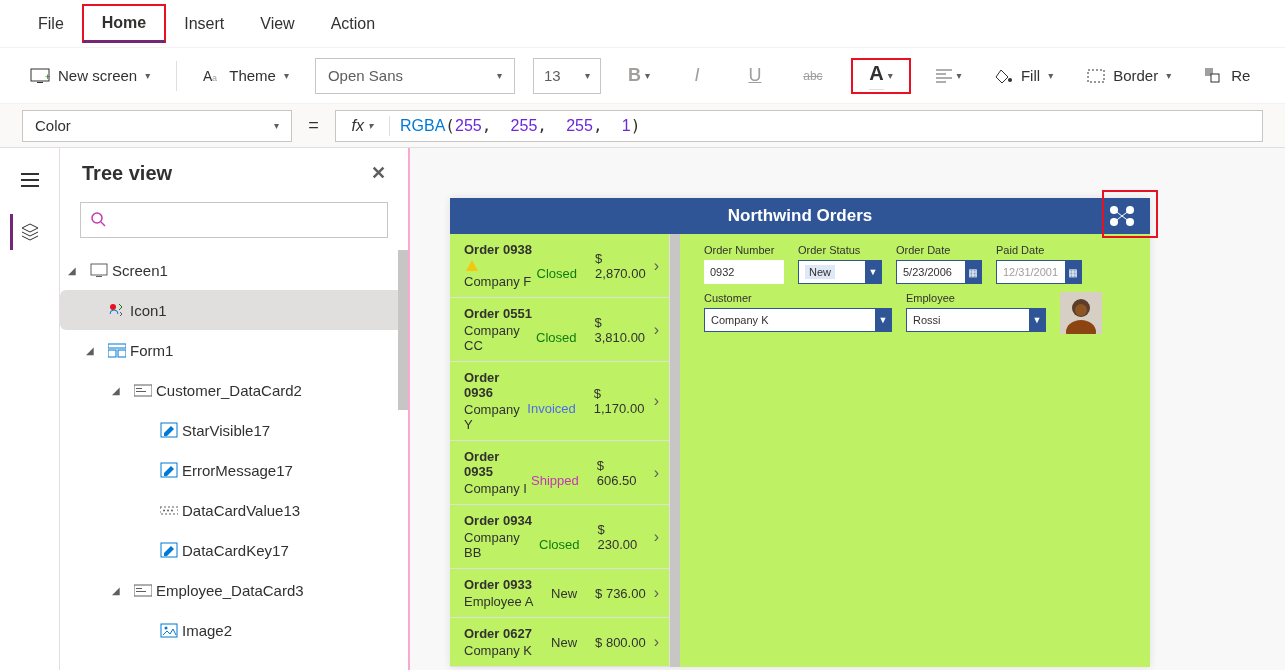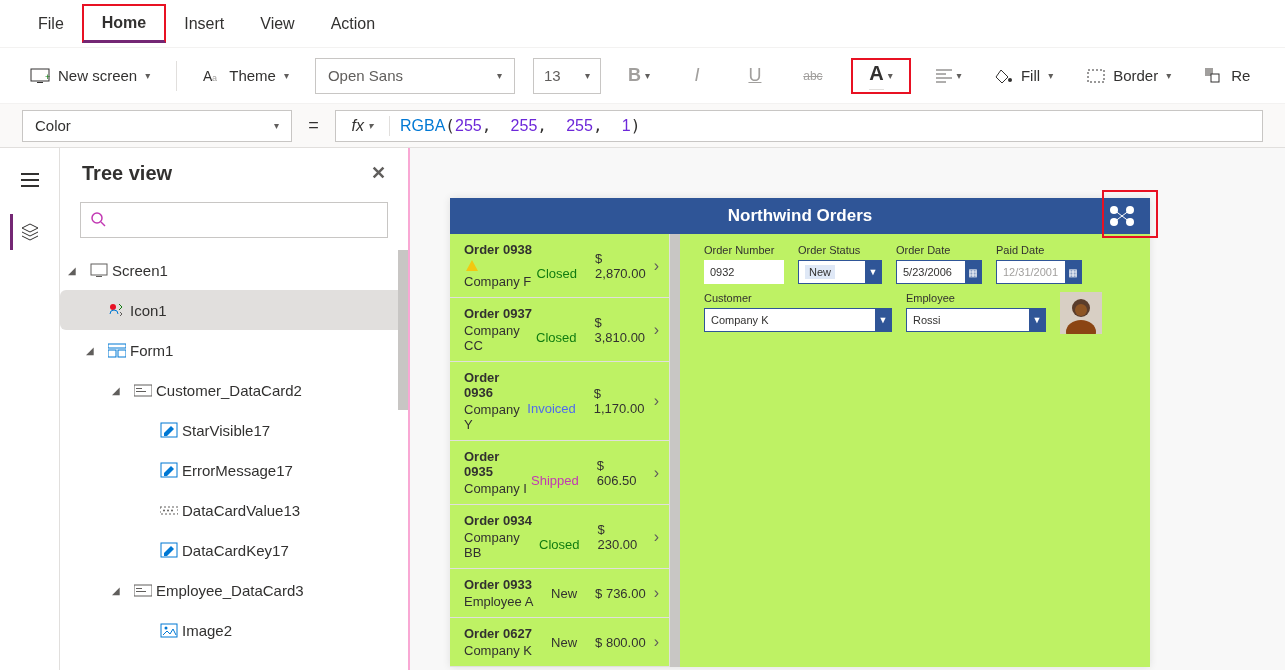--- a/index.html
+++ b/index.html
@@ -346,21 +346,21 @@
               <div style="display:flex;align-items:center">
                 <div class="right">
                   <span class="ostat st-closed">Closed</span>
                   <span class="oamt">$ 2,870.00</span>
                 </div>
                 <span class="ochev">›</span>
               </div>
             </div>
             <div class="orow">
               <div class="left">
-                <span class="onum">Order 0937</span>
+                <span class="onum">Order 0551</span>
                 <span class="ocomp">Company CC</span>
               </div>
               <div style="display:flex;align-items:center">
                 <div class="right">
                   <span class="ostat st-closed">Closed</span>
                   <span class="oamt">$ 3,810.00</span>
                 </div>
                 <span class="ochev">›</span>
               </div>
             </div>

